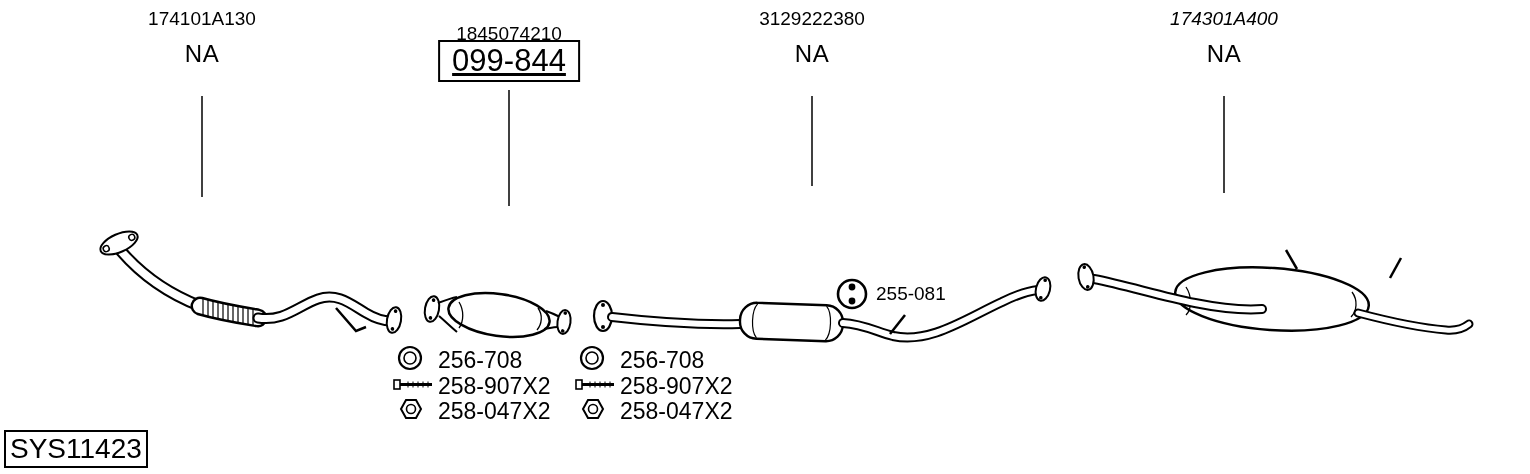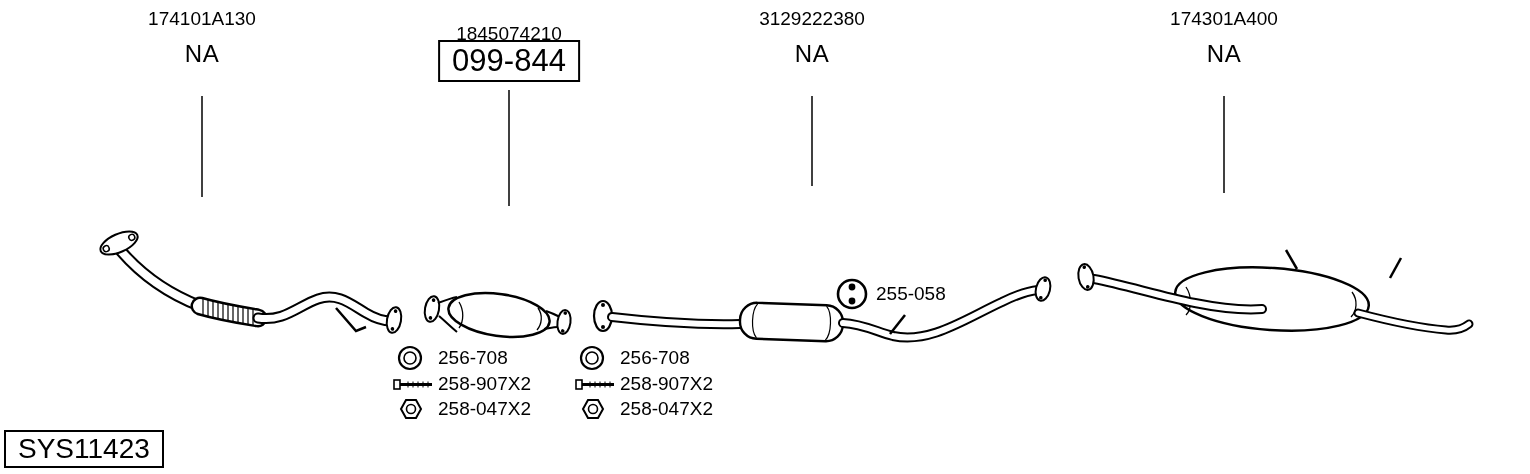--- a/index.html
+++ b/index.html
@@ -2,24 +2,24 @@
 <html><head>
 <meta charset="utf-8">
 <style>
   html,body{margin:0;padding:0;}
   body{background:#ffffff;font-family:"Liberation Sans","DejaVu Sans",sans-serif;color:#000;}
   .stage{position:relative;width:1530px;height:474px;background:#fff;overflow:hidden;}
   .svg-layer{position:absolute;left:0;top:0;}
   .txt{position:absolute;white-space:nowrap;color:#000;line-height:1.15;}
   .pn{font-size:19px;transform:translateX(-50%);}
   .na{font-size:24px;transform:translateX(-50%);letter-spacing:0.5px;}
-  .boxed-label{font-size:31px;transform:translateX(-50%);border:2px solid #000;padding:1px 12px;background:#fff;}
-  .kit-label{font-size:19px;}
+  .boxed-label{font-size:31px;transform:translateX(-50%);border:2px solid #000;padding:1px 12px;background:#fff;text-decoration:underline;}
+  .kit-label{font-size:23px;}
   .hanger-label{font-size:19px;}
-  .sys-code{position:absolute;left:4px;top:430px;font-size:28px;border:2px solid #000;padding:1px 12px;background:#fff;}
+  .sys-code{position:absolute;left:4px;top:430px;font-size:28px;border:2px solid #000;padding:1px 4px;background:#fff;}
   .po{stroke:#000;fill:none;stroke-linecap:round;}
   .pi{stroke:#fff;fill:none;stroke-linecap:round;}
   .thin{stroke:#000;fill:none;}
 </style>
 </head>
 <body>
 
 <div class="stage">
 
   <svg class="svg-layer" width="1530" height="474" viewBox="0 0 1530 474">
@@ -175,24 +175,24 @@
 
   <div class="txt pn" style="left:202px;top:8px;">174101A130</div>
   <div class="txt na" style="left:202px;top:40px;">NA</div>
 
   <div class="txt pn" style="left:509px;top:23px;">1845074210</div>
   <div class="txt boxed-label" style="left:509px;top:40px;">099-844</div>
 
   <div class="txt pn" style="left:812px;top:8px;">3129222380</div>
   <div class="txt na" style="left:812px;top:40px;">NA</div>
 
-  <div class="txt pn" style="left:1224px;top:8px;">174301A400</div>
+  <div class="txt pn" style="left:1224px;top:8px;font-style:italic;">174301A400</div>
   <div class="txt na" style="left:1224px;top:40px;">NA</div>
 
-  <div class="txt hanger-label" style="left:876px;top:283px;">255-058</div>
+  <div class="txt hanger-label" style="left:876px;top:283px;">255-081</div>
 
   <div class="txt kit-label" style="left:438px;top:347px;">256-708</div>
   <div class="txt kit-label" style="left:438px;top:373px;">258-907X2</div>
   <div class="txt kit-label" style="left:438px;top:398px;">258-047X2</div>
 
   <div class="txt kit-label" style="left:620px;top:347px;">256-708</div>
   <div class="txt kit-label" style="left:620px;top:373px;">258-907X2</div>
   <div class="txt kit-label" style="left:620px;top:398px;">258-047X2</div>
 
   <div class="sys-code">SYS11423</div>

